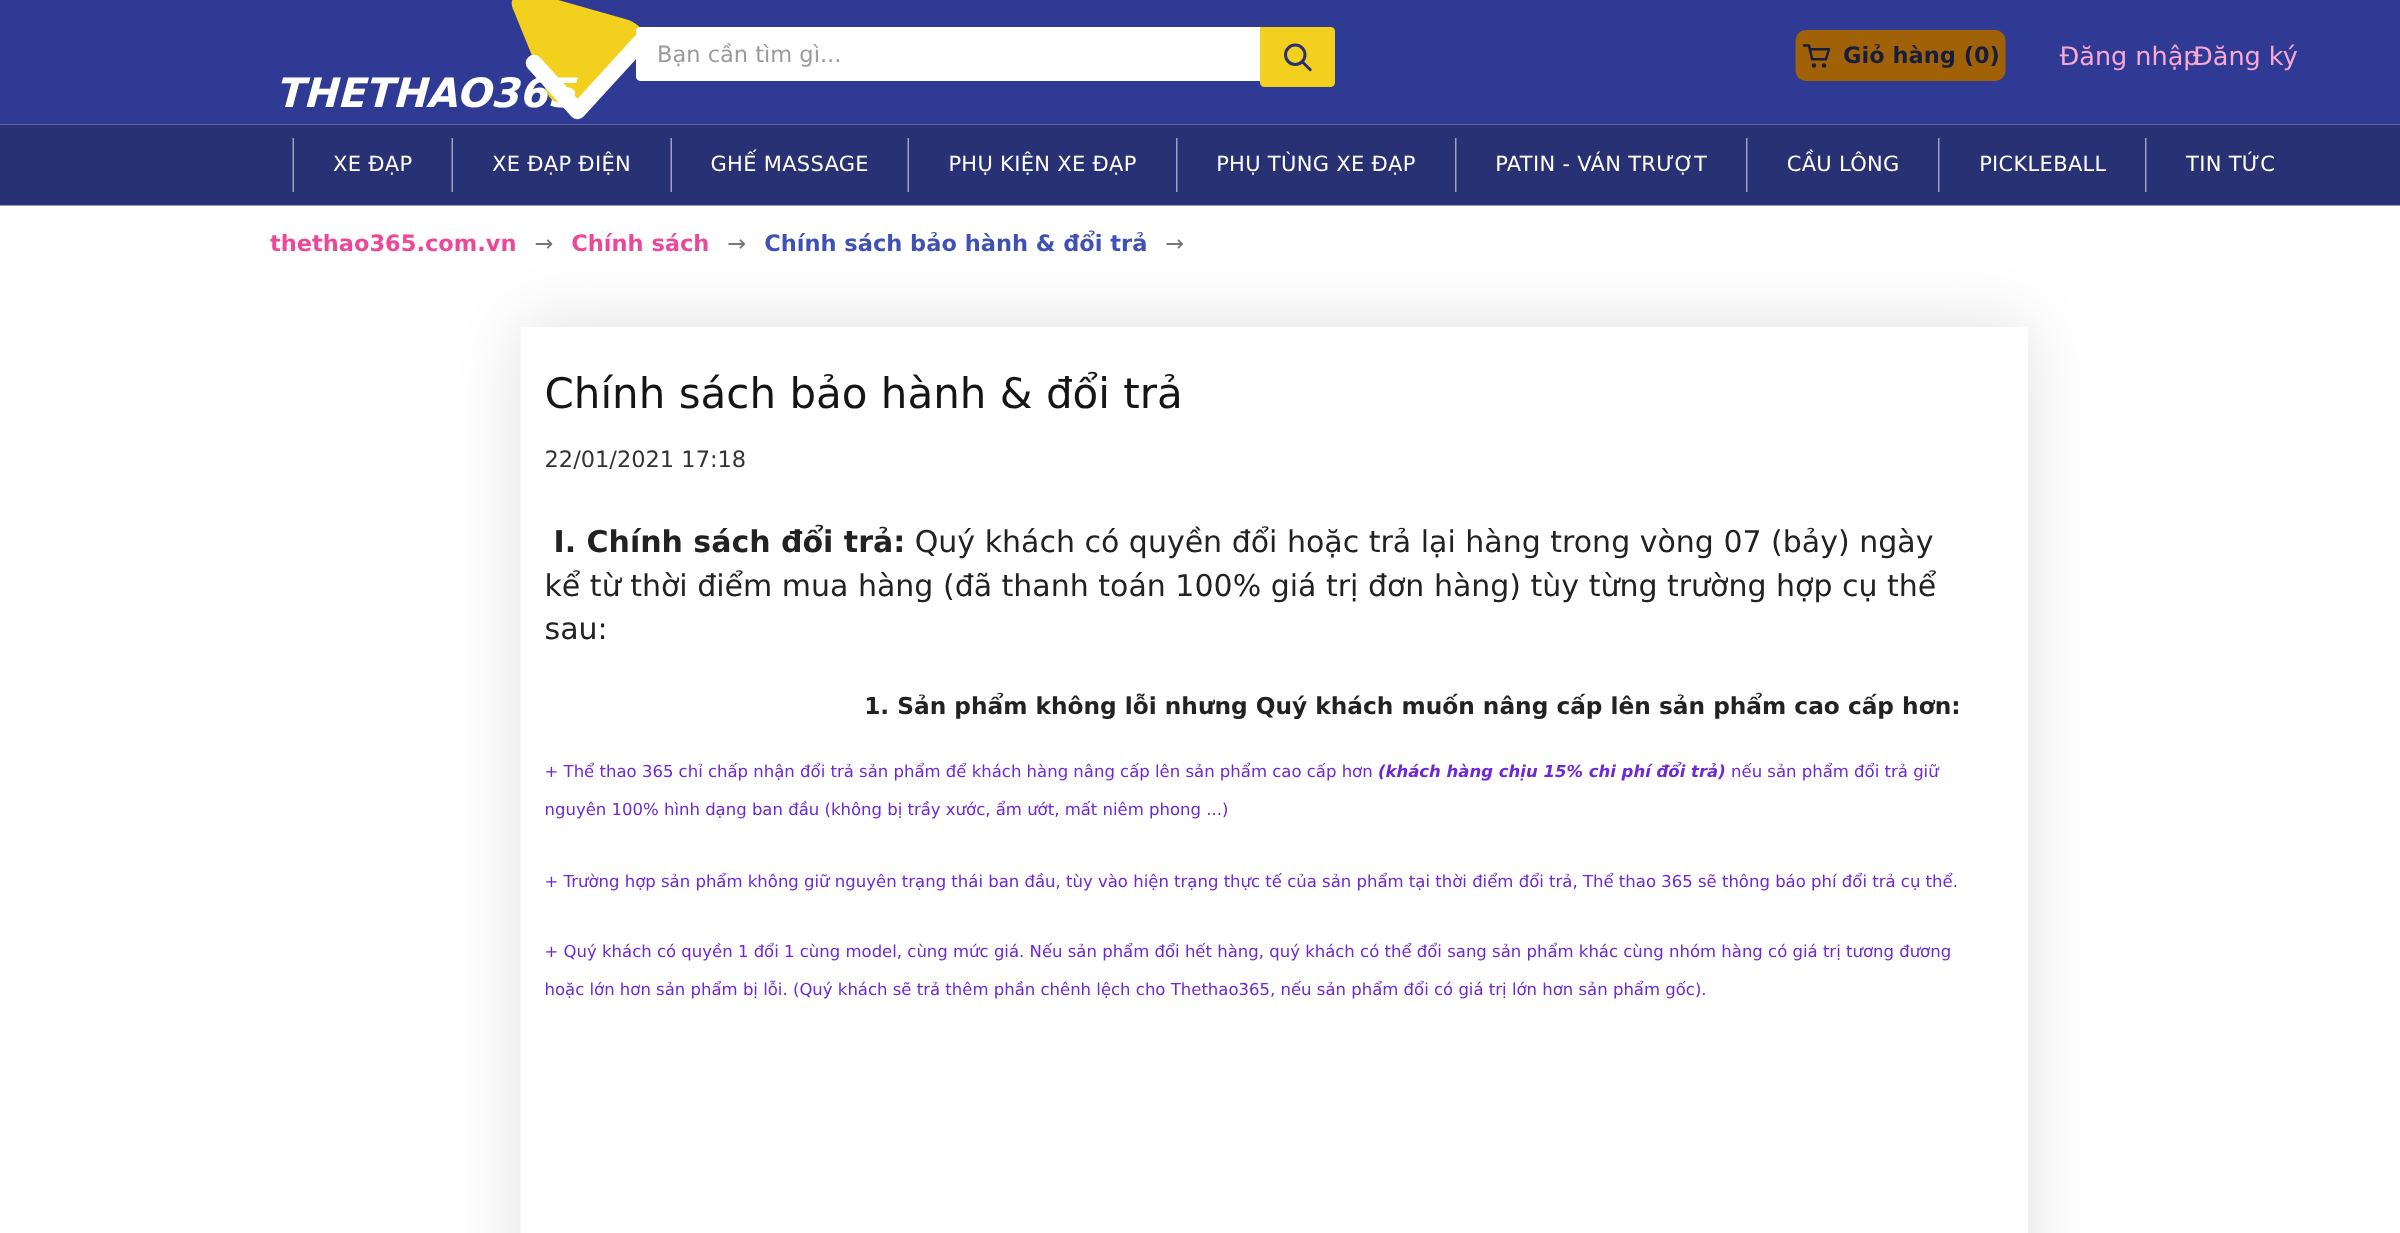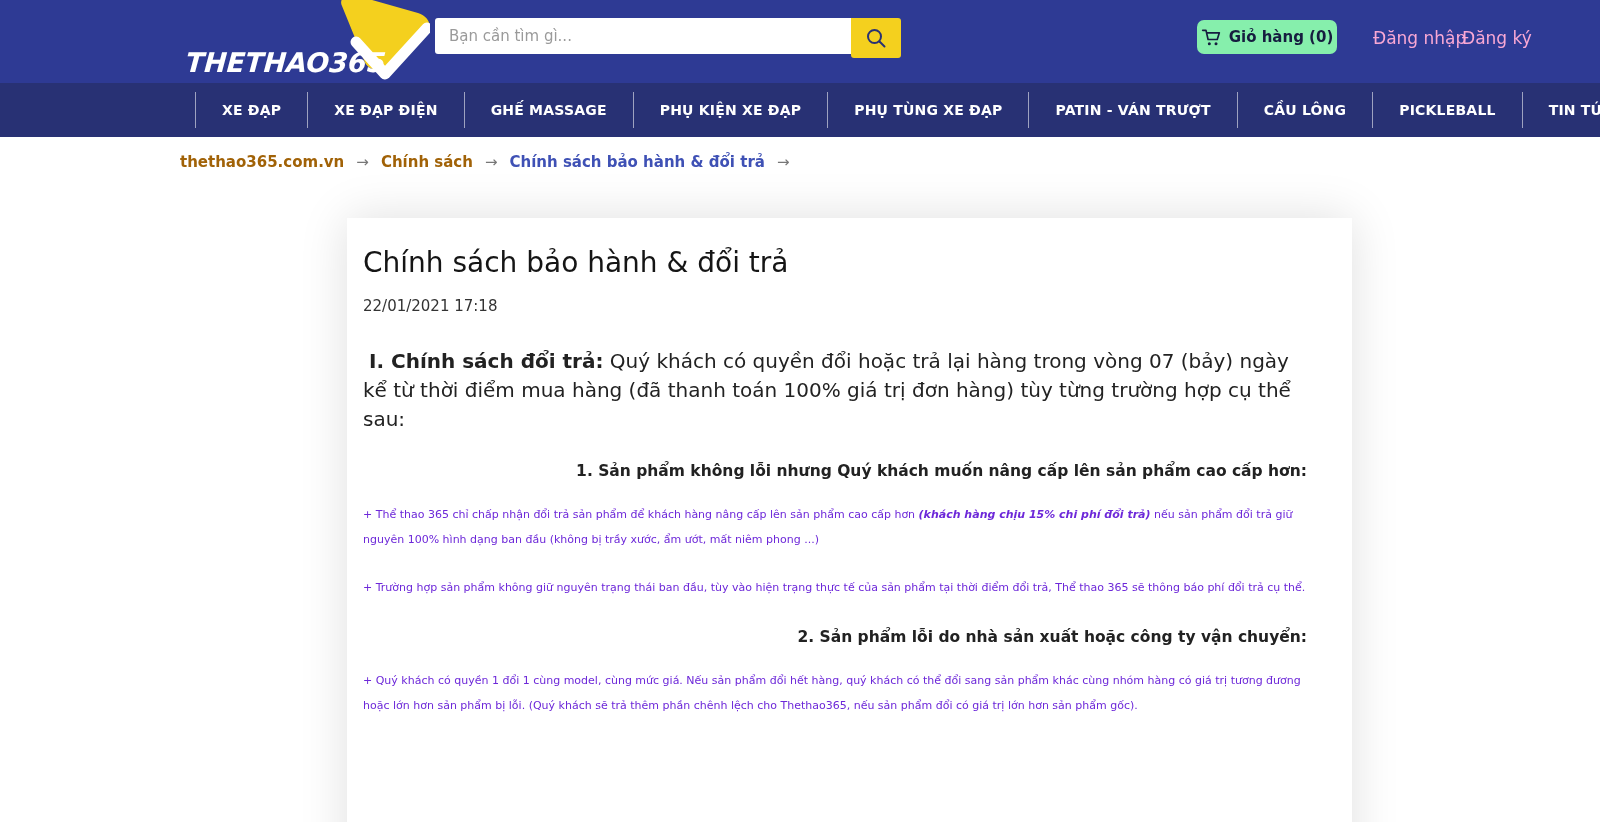--- a/index.html
+++ b/index.html
@@ -7,47 +7,47 @@
     font-family:"DejaVu Sans","Liberation Sans",sans-serif; }
   .page { position:relative; width:1600px; height:822px; }
 
   
   .header { position:absolute; left:0; top:0; width:1600px; height:83px; background:#2E3A94; }
   .logo { position:absolute; left:180px; top:0; width:250px; height:83px; cursor:pointer; }
   .logo svg { position:absolute; left:0; top:0; }
   .logo-text { position:absolute; left:6px; bottom:5px; color:#fff; font-size:27px;
     font-weight:800; font-style:italic; letter-spacing:0px; transform:skewX(-4deg); white-space:nowrap; }
 
-  .search { position:absolute; left:435px; top:18px; height:40px; display:flex; }
+  .search { position:absolute; left:424px; top:18px; height:40px; display:flex; }
   .search input { width:416px; height:36px; border:none; outline:none; border-radius:3px 0 0 3px;
     padding:0 14px; font-size:15px; color:#333; font-family:inherit; }
   .search input::placeholder { color:#9a9a9a; }
   .search button { width:50px; height:40px; margin-top:0; border:none; background:#F4D01E;
     border-radius:0 3px 3px 3px; cursor:pointer; display:flex; align-items:center; justify-content:center; }
 
-  .cart-btn { position:absolute; left:1197px; top:20px; width:140px; height:34px; background:#86efac;
+  .cart-btn { position:absolute; left:1197px; top:20px; width:140px; height:34px; background:#a16207;
     border:none; border-radius:7px; display:flex; align-items:center; justify-content:center; gap:8px;
     cursor:pointer; font-family:inherit; }
   .cart-btn span { font-size:15px; font-weight:700; color:#161d3f; }
 
   .auth-link { position:absolute; top:28px; color:#f9a8d4; font-size:17px; font-weight:500;
     text-decoration:none; cursor:pointer; white-space:nowrap; }
   #login { left:1373px; } #register { left:1462px; }
 
   
   .nav { position:absolute; left:0; top:83px; width:1600px; height:54px; background:#283174;
     display:flex; align-items:center; padding-left:195px; }
   .nav-sep { width:1px; height:36px; background:rgba(255,255,255,0.55); flex:none; }
-  .nav-item { color:#fff; font-size:14px; font-weight:700; text-decoration:none; cursor:pointer;
+  .nav-item { color:#fff; font-size:14px; font-weight:400; text-decoration:none; cursor:pointer;
     padding:0 26px; white-space:nowrap; letter-spacing:0.2px; }
 
   
   .breadcrumb { position:absolute; left:180px; top:153px; display:flex; align-items:center;
     font-size:15px; }
-  .breadcrumb a { color:#a16207; font-weight:600; text-decoration:none; cursor:pointer; }
+  .breadcrumb a { color:#ec4899; font-weight:600; text-decoration:none; cursor:pointer; }
   .breadcrumb a.current { color:#3F51B5; }
   .breadcrumb .arrow { color:#777; margin:0 12px; font-size:15px; font-weight:400; }
 
   
   .card { position:absolute; left:347px; top:218px; width:1005px; height:660px; background:#fff;
     box-shadow:0 0 45px rgba(0,0,0,0.13); padding:20px 45px 30px 16px; color:#333; }
   .card h1 { font-size:28px; font-weight:500; color:#151515; margin-top:8px; letter-spacing:0; }
   .card .date { font-size:15px; font-weight:500; color:#333; margin-top:18px; }
   .card .intro { font-size:20px; line-height:1.45; color:#222; margin-top:32px; text-indent:6px; }
   .card .intro b { font-weight:700; }
@@ -128,18 +128,17 @@
     <div class="date">22/01/2021 17:18</div>
 
     <p class="intro"><b>I. Chính sách đổi trả:</b><span> Quý khách có quyền đổi hoặc trả lại hàng trong vòng 07 (bảy) ngày kể từ thời điểm mua hàng (đã thanh toán 100% giá trị đơn hàng) tùy từng trường hợp cụ thể sau:</span></p>
 
     <h3>1. Sản phẩm không lỗi nhưng Quý khách muốn nâng cấp lên sản phẩm cao cấp hơn:</h3>
 
     <p class="body"><span>+ Thể thao 365 chỉ chấp nhận đổi trả sản phẩm để khách hàng nâng cấp lên sản phẩm cao cấp hơn </span><b class="bi">(khách hàng chịu 15% chi phí đổi trả)</b><span> nếu sản phẩm đổi trả giữ nguyên 100% hình dạng ban đầu (không bị trầy xước, ẩm ướt, mất niêm phong ...)</span></p>
 
     <p class="body">+ Trường hợp sản phẩm không giữ nguyên trạng thái ban đầu, tùy vào hiện trạng thực tế của sản phẩm tại thời điểm đổi trả, Thể thao 365 sẽ thông báo phí đổi trả cụ thể.</p>
 
-    <h3>2. Sản phẩm lỗi do nhà sản xuất hoặc công ty vận chuyển:</h3>
 
     <p class="body">+ Quý khách có quyền 1 đổi 1 cùng model, cùng mức giá. Nếu sản phẩm đổi hết hàng, quý khách có thể đổi sang sản phẩm khác cùng nhóm hàng có giá trị tương đương hoặc lớn hơn sản phẩm bị lỗi. (Quý khách sẽ trả thêm phần chênh lệch cho Thethao365, nếu sản phẩm đổi có giá trị lớn hơn sản phẩm gốc).</p>
   </div>
 
 </div>
 
 </body></html>

